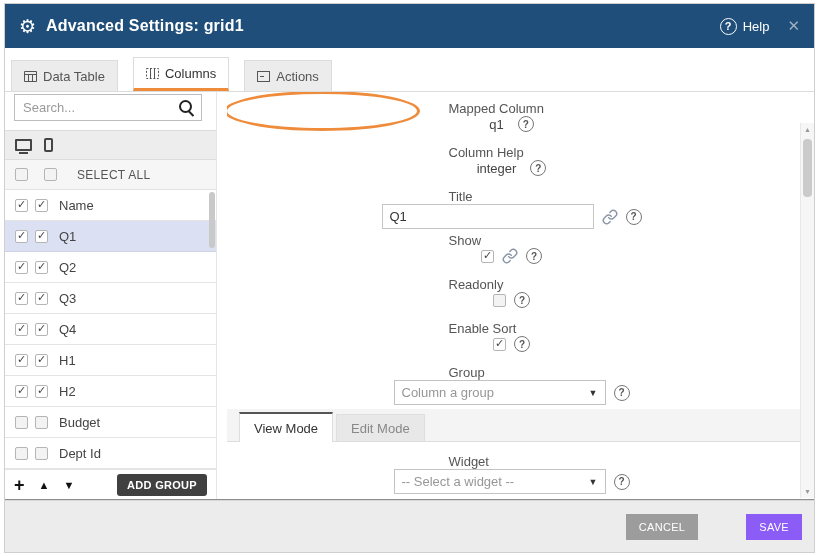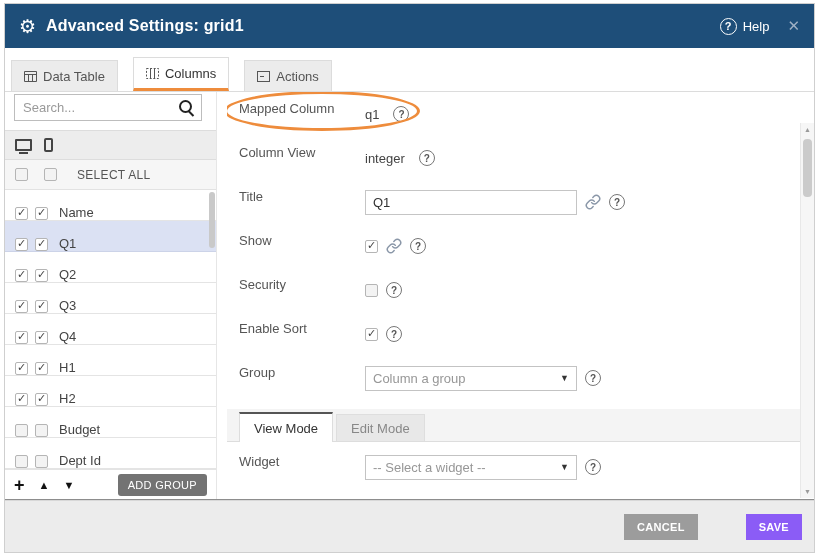--- a/index.html
+++ b/index.html
@@ -51,43 +51,43 @@
   .phone-icon { width:9px; height:14px; border:2px solid #444; border-radius:2px; }
   .sel-all { height:30px; background:#f6f6f6; border-bottom:1px solid #e2e2e2;
     display:flex; align-items:center; gap:16px; padding-left:10px; }
   .sel-all-label { font-size:12px; color:#555; margin-left:4px; letter-spacing:.3px; }
   .cb { width:13px; height:13px; border:1px solid #b5b5b5; background:#f3f3f3;
     border-radius:2px; position:relative; flex-shrink:0; cursor:pointer; }
   .cb.checked { background:#fff; }
   .cb.checked::after { content:"✓"; position:absolute; left:1px; top:-2px;
     font-size:11px; font-weight:bold; color:#444; }
   .list { flex:1; overflow:hidden; position:relative; }
-  .row { height:31px; display:flex; align-items:flex-end; gap:7px; padding-left:10px;
+  .row { height:31px; display:flex; align-items:center; gap:7px; padding-left:10px;
     border-bottom:1px solid #e4e4e4; background:#fff; cursor:pointer; }
   .row.selected { background:#dbe1f3; border-color:#ccd3e8; }
   .row-label { font-size:13px; color:#444; margin-left:4px; }
   .lthumb { position:absolute; right:1px; top:2px; width:6px; height:56px;
     background:#c9c9c9; border-radius:3px; cursor:pointer; }
   .ltoolbar { height:30px; display:flex; align-items:center; padding:0 9px; gap:14px;
     border-top:1px solid #e4e4e4; background:#fff; }
   .plus { font-size:18px; font-weight:bold; color:#111; cursor:pointer; line-height:1; }
   .arr { font-size:11px; color:#111; cursor:pointer; }
-  .add-group { margin-left:auto; background:#737373; color:#fff; border:none;
-    font-size:11px; font-weight:normal; padding:5px 10px; border-radius:3px;
+  .add-group { margin-left:auto; background:#404040; color:#fff; border:none;
+    font-size:11px; font-weight:bold; padding:5px 10px; border-radius:3px;
     letter-spacing:.3px; cursor:pointer; }
 
   
   .right { flex:1; display:flex; flex-direction:column; position:relative;
     padding-left:10px; overflow:hidden; }
   .subtabs { height:30px; display:flex; align-items:flex-end; gap:3px; padding-left:3px; flex-shrink:0; }
   .stab { height:27px; padding:0 13px; background:#ececec; border:1px solid #e2e2e2;
     border-bottom:none; display:flex; align-items:center; font-size:13px; color:#555; cursor:pointer; }
   .stab.active { background:#fff; color:#333; border-bottom:3px solid #ee8c3c; height:30px; }
   .rcontent { flex:1; position:relative; padding:9px 30px 0 12px; overflow:hidden; }
-  .frow { display:flex; height:26px; margin-bottom:18px; }
+  .frow { display:flex; align-items:center; height:26px; margin-bottom:18px;flex-direction:column; }
   .flabel { width:126px; flex-shrink:0; font-size:13px; color:#555; }
   .fctrl { display:flex; align-items:center; gap:8px; }
   .fval { font-size:13px; color:#444; margin-right:6px; }
   .tinput { width:212px; height:25px; border:1px solid #c5c5c5; padding:0 7px;
     font-size:13px; color:#333; outline:none; }
   .select { width:212px; height:25px; border:1px solid #c3c3c3; display:flex;
     align-items:center; justify-content:space-between; padding:0 7px;
     background:#fff; cursor:pointer; }
   .select .ph { font-size:13px; color:#979797; }
   .select .caret { font-size:9px; color:#333; }
@@ -109,21 +109,21 @@
   .sarr { position:absolute; left:0; width:100%; text-align:center; font-size:7px; color:#9a9a9a; }
   .sarr.sup { top:3px; }
   .sarr.sdown { bottom:3px; }
   .sthumb { position:absolute; left:2px; top:16px; width:9px; height:58px;
     background:#cbcbcb; border-radius:4px; }
 
   
   .footer { height:52px; background:#ececec; border-top:1px solid #d8d8d8;
     display:flex; align-items:center; justify-content:flex-end; gap:8px;
     padding-right:12px; flex-shrink:0; }
-  .btn { border:none; color:#fff; font-size:11px; font-weight:bold; padding:7px 13px;
+  .btn { border:none; color:#fff; font-size:11px; font-weight:normal; padding:7px 13px;
     border-radius:0; letter-spacing:.3px; cursor:pointer; }
   .btn-cancel { background:#9c9c9c; }
   .btn-save { background:#8b5cf6;margin-left:40px; }
 
   .tabicon { display:inline-flex; }
 </style>
 </head>
 <body>
 
 <div class="dialog">
@@ -247,21 +247,21 @@
 
         <div class="frow">
           <span class="flabel">Mapped Column</span>
           <span class="fctrl">
             <span class="fval">q1</span>
             <span class="q-circle">?</span>
           </span>
         </div>
 
         <div class="frow">
-          <span class="flabel">Column View</span>
+          <span class="flabel">Column Help</span>
           <span class="fctrl">
             <span class="fval">integer</span>
             <span class="q-circle">?</span>
           </span>
         </div>
 
         <div class="frow">
           <span class="flabel">Title</span>
           <span class="fctrl">
             <input class="tinput" type="text" value="Q1" style="">
@@ -283,21 +283,21 @@
               <svg width="16" height="16" viewBox="0 0 24 24" fill="none" stroke="#8a97a8" stroke-width="2.2" stroke-linecap="round">
                   <path d="M10 13a5 5 0 0 0 7.54.54l3-3a5 5 0 0 0-7.07-7.07l-1.72 1.71"></path>
                   <path d="M14 11a5 5 0 0 0-7.54-.54l-3 3a5 5 0 0 0 7.07 7.07l1.71-1.71"></path>
                 </svg>
             </span>
             <span class="q-circle">?</span>
           </span>
         </div>
 
         <div class="frow">
-          <span class="flabel">Security</span>
+          <span class="flabel">Readonly</span>
           <span class="fctrl">
             <span class="cb"></span>
             <span class="q-circle">?</span>
           </span>
         </div>
 
         <div class="frow">
           <span class="flabel">Enable Sort</span>
           <span class="fctrl">
             <span class="cb checked"></span>

